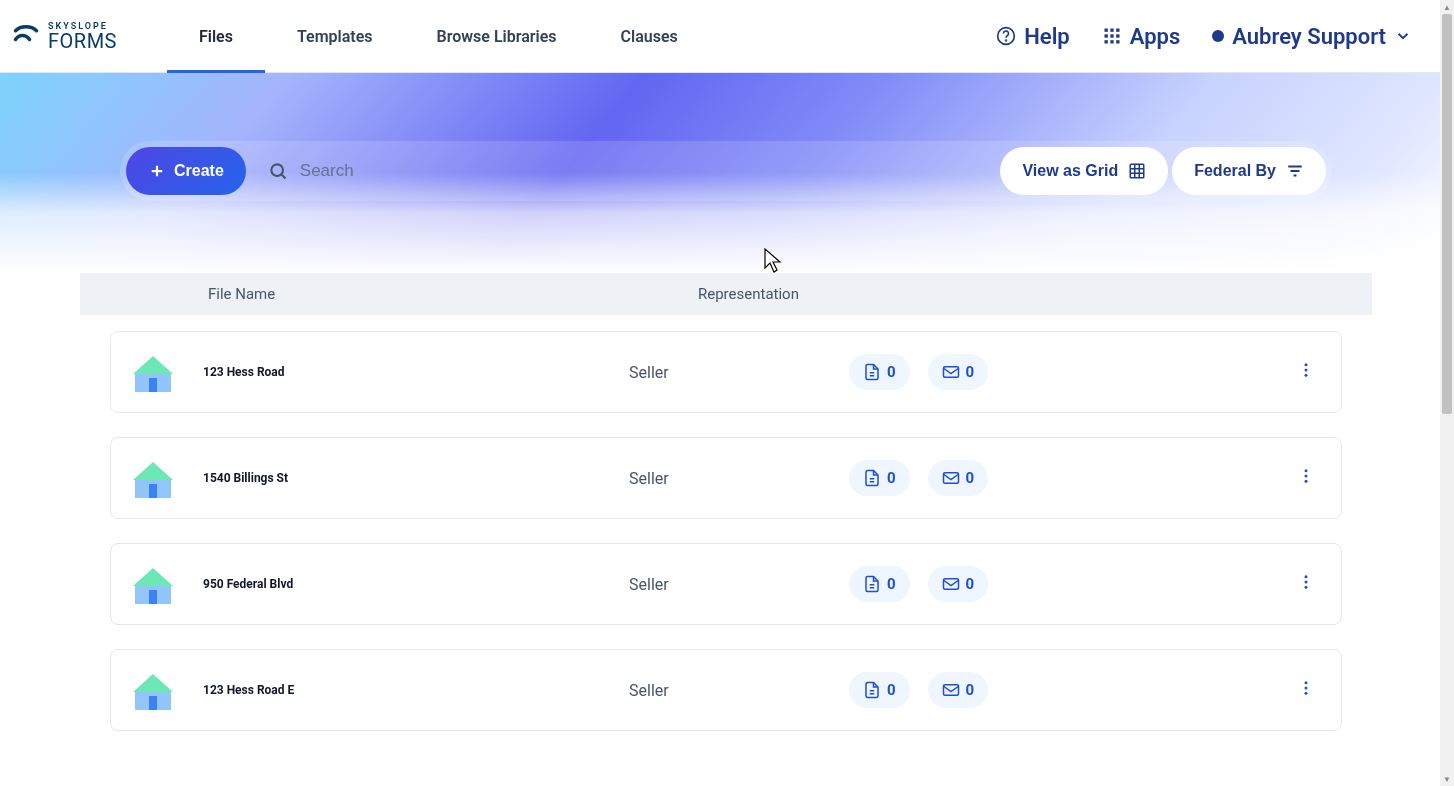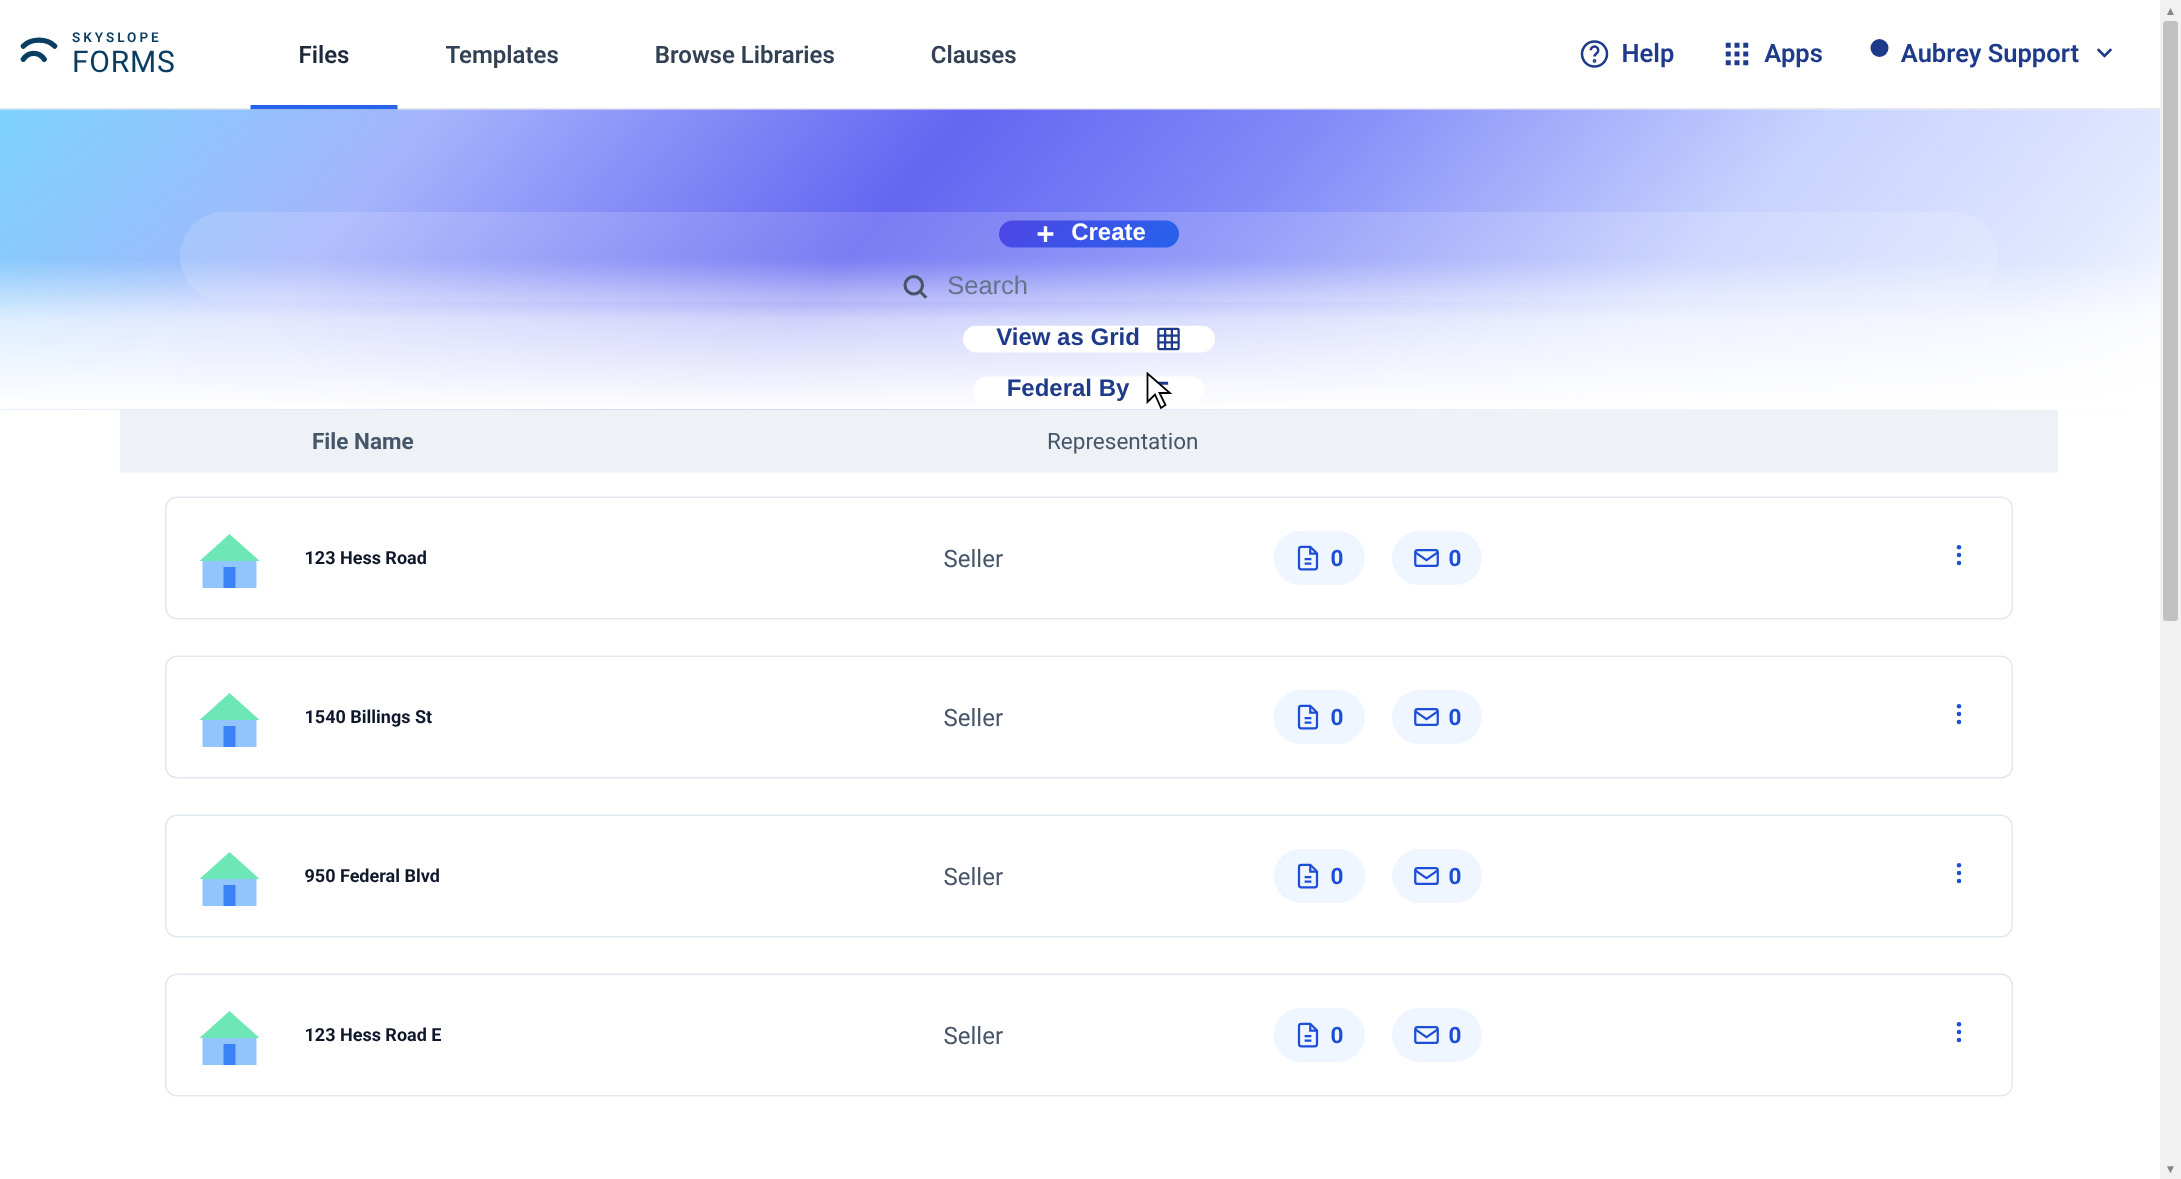--- a/index.html
+++ b/index.html
@@ -109,23 +109,23 @@
 }
 .header-right {
   margin-left: auto;
   display: flex;
   align-items: center;
   gap: 32px;
   padding-right: 30px;
 }
 .help-btn, .apps-btn, .user-btn {
   display: flex;
-  align-items: flex-start;
+  align-items: center;
   gap: 8px;
-  font-size: 17px;
+  font-size: 22px;
   font-weight: 600;
   color: #1e3a8a;
   cursor: pointer;
 }
 .user-btn .dot {
   width: 12px;
   height: 12px;
   border-radius: 50%;
   background: #1e3a8a;
 }
@@ -148,23 +148,22 @@
   position: absolute;
   top: 68px;
   left: 120px;
   right: 120px;
   height: 60px;
   background: rgba(255,255,255,0.15);
   border-radius: 40px;
   display: flex;
   align-items: center;
   padding: 6px;
-  gap: 16px;
+  gap: 4px;
   backdrop-filter: blur(2px);
-  flex-direction: column;
 }
 .create-btn {
   height: 48px;
   padding: 0 22px;
   background: linear-gradient(135deg, #4f46e5 0%, #2563eb 100%);
   border-radius: 28px;
   color: #fff;
   font-weight: 700;
   font-size: 16px;
   display: flex;
@@ -252,21 +251,21 @@
 .table-head {
   height: 42px;
   background: #eef2f7;
   display: flex;
   align-items: center;
   padding: 0 48px 0 128px;
   font-size: 15px;
   color: #475569;
   margin: 0 80px;
 }
-.col-name { flex: 0 0 490px; font-weight: bold; }
+.col-name { flex: 0 0 490px; }
 .col-rep { flex: 0 0 220px; }
 .col-forms { flex: 1; }
 
 
 .rows {
   padding: 16px 110px 0 110px;
   display: flex;
   flex-direction: column;
   gap: 24px;
 }

